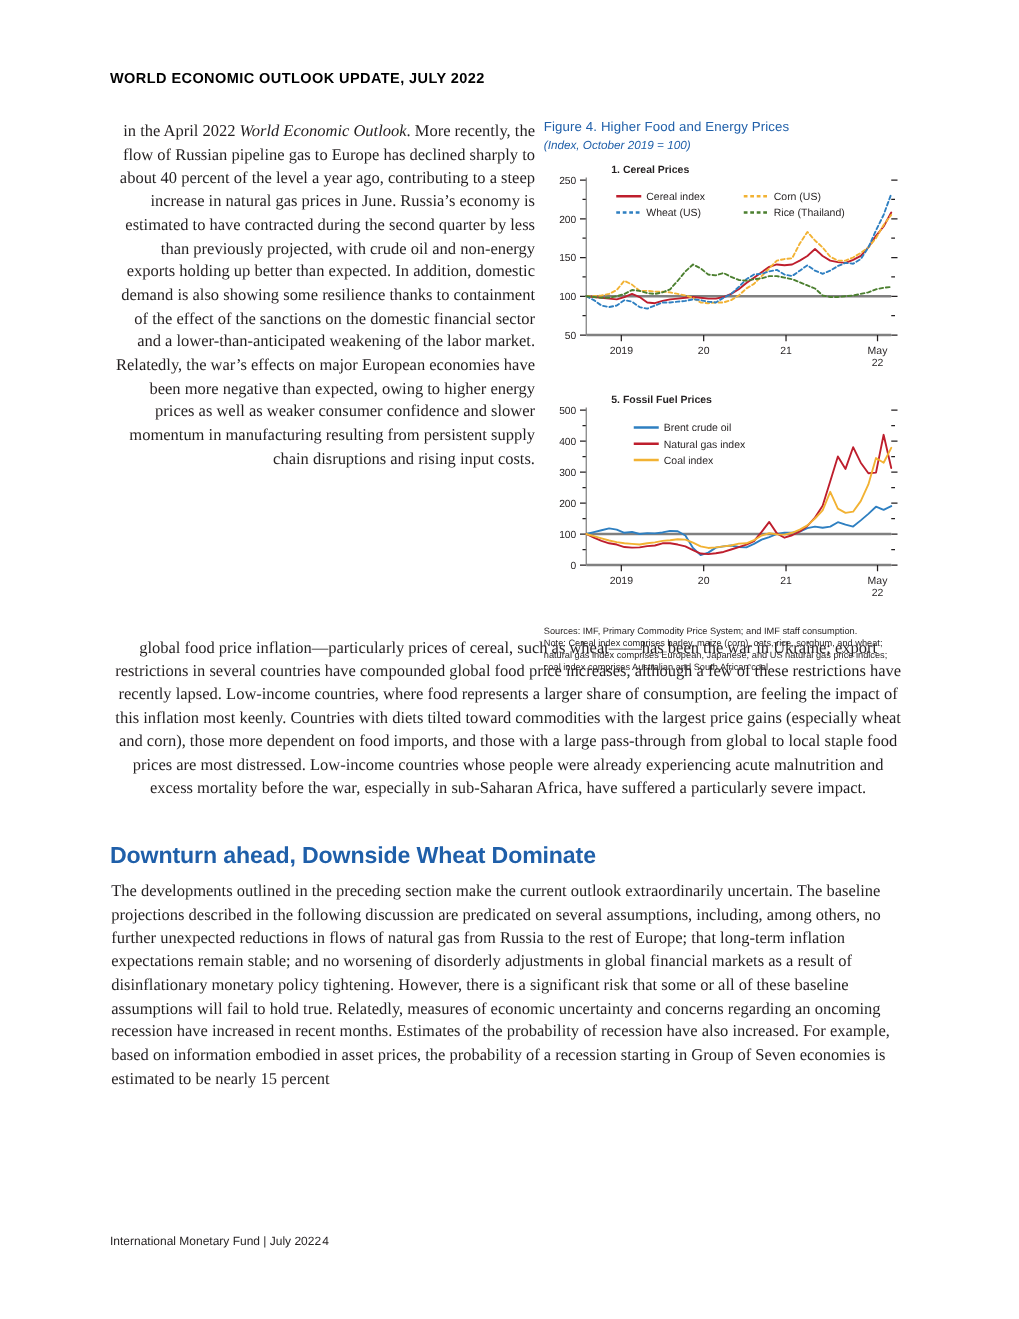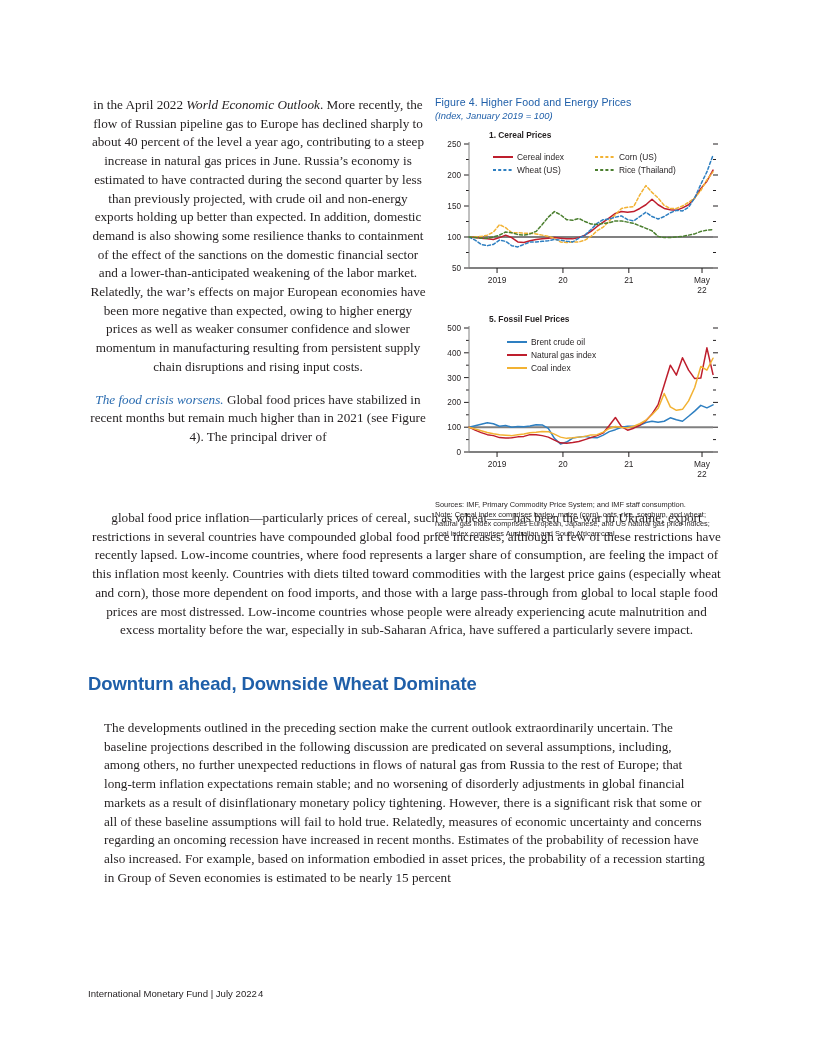--- a/index.html
+++ b/index.html
@@ -35,21 +35,21 @@
   }
 
   
   .col-left {
     position: absolute;
     left: 88px;
     top: 96px;
     width: 340px;
     font-size: 13.2px;
     line-height: 18.7px;
-    text-align: center;
+    text-align: right;
     color: #231f20;
   }
   .col-left p { margin: 0 0 14px 0; }
   .col-left .ital { font-style: italic; }
   .lead-italic {
     font-style: italic;
     color: #2b6cb0;
   }
 
   
@@ -127,49 +127,49 @@
   }
   .col-full2 {
     position: absolute;
     left: 88px;
     top: 703px;
     width: 637px;
     font-size: 13.2px;
     line-height: 18.7px;
     color: #231f20;
   }
-  .col-full2 p { margin: 16px; }
+  .col-full2 p { margin: 1px; }
 
   
   .footer {
     position: absolute;
     left: 88px;
     top: 988px;
     width: 637px;
     text-align: left;
     font-family: "Liberation Sans", sans-serif;
     font-size: 9.6px;
     color: #231f20;
   }
   .footer .pg { margin-left: 1px; }
 </style>
 </head>
 <body>
 
 <div class="page">
 
+  <div class="running-head">WORLD ECONOMIC OUTLOOK UPDATE, JULY 2022</div>
 
   <div class="col-left">
     <p><span>in the April 2022 </span><span class="ital">World Economic Outlook</span><span>. More recently, the flow of Russian pipeline gas to Europe has declined sharply to about 40 percent of the level a year ago, contributing to a steep increase in natural gas prices in June. Russia’s economy is estimated to have contracted during the second quarter by less than previously projected, with crude oil and non-energy exports holding up better than expected. In addition, domestic demand is also showing some resilience thanks to containment of the effect of the sanctions on the domestic financial sector and a lower-than-anticipated weakening of the labor market. Relatedly, the war’s effects on major European economies have been more negative than expected, owing to higher energy prices as well as weaker consumer confidence and slower momentum in manufacturing resulting from persistent supply chain disruptions and rising input costs.</span></p>
-    <p><span class="lead-italic">The food crisis worsens.</span><span> Global food prices have stabilized in recent months but remain much higher than in 2021 (see Figure 4). The principal driver of</span></p>
   </div>
 
   <div class="figure">
     <div class="fig-title">Figure 4.  Higher Food and Energy Prices</div>
-    <div class="fig-sub">(Index, January 2019 = 100)</div>
+    <div class="fig-sub">(Index, October 2019 = 100)</div>
 
     <div class="panel">
       <div class="panel-title">1. Cereal Prices</div>
       <svg class="chart-svg" id="chart1" width="290" height="180" viewBox="0 0 290 180">
           <text x="26" y="141" text-anchor="end" font-family="Liberation Sans, sans-serif" font-size="8.2" fill="#231f20">50</text>
           <line x1="29" y1="138" x2="34" y2="138" stroke="#231f20" stroke-width="1"></line>
           <line x1="278" y1="138" x2="283" y2="138" stroke="#231f20" stroke-width="1"></line>
           <text x="26" y="110" text-anchor="end" font-family="Liberation Sans, sans-serif" font-size="8.2" fill="#231f20">100</text>
           <line x1="29" y1="107" x2="34" y2="107" stroke="#231f20" stroke-width="1"></line>
           <line x1="278" y1="107" x2="283" y2="107" stroke="#231f20" stroke-width="1"></line>

